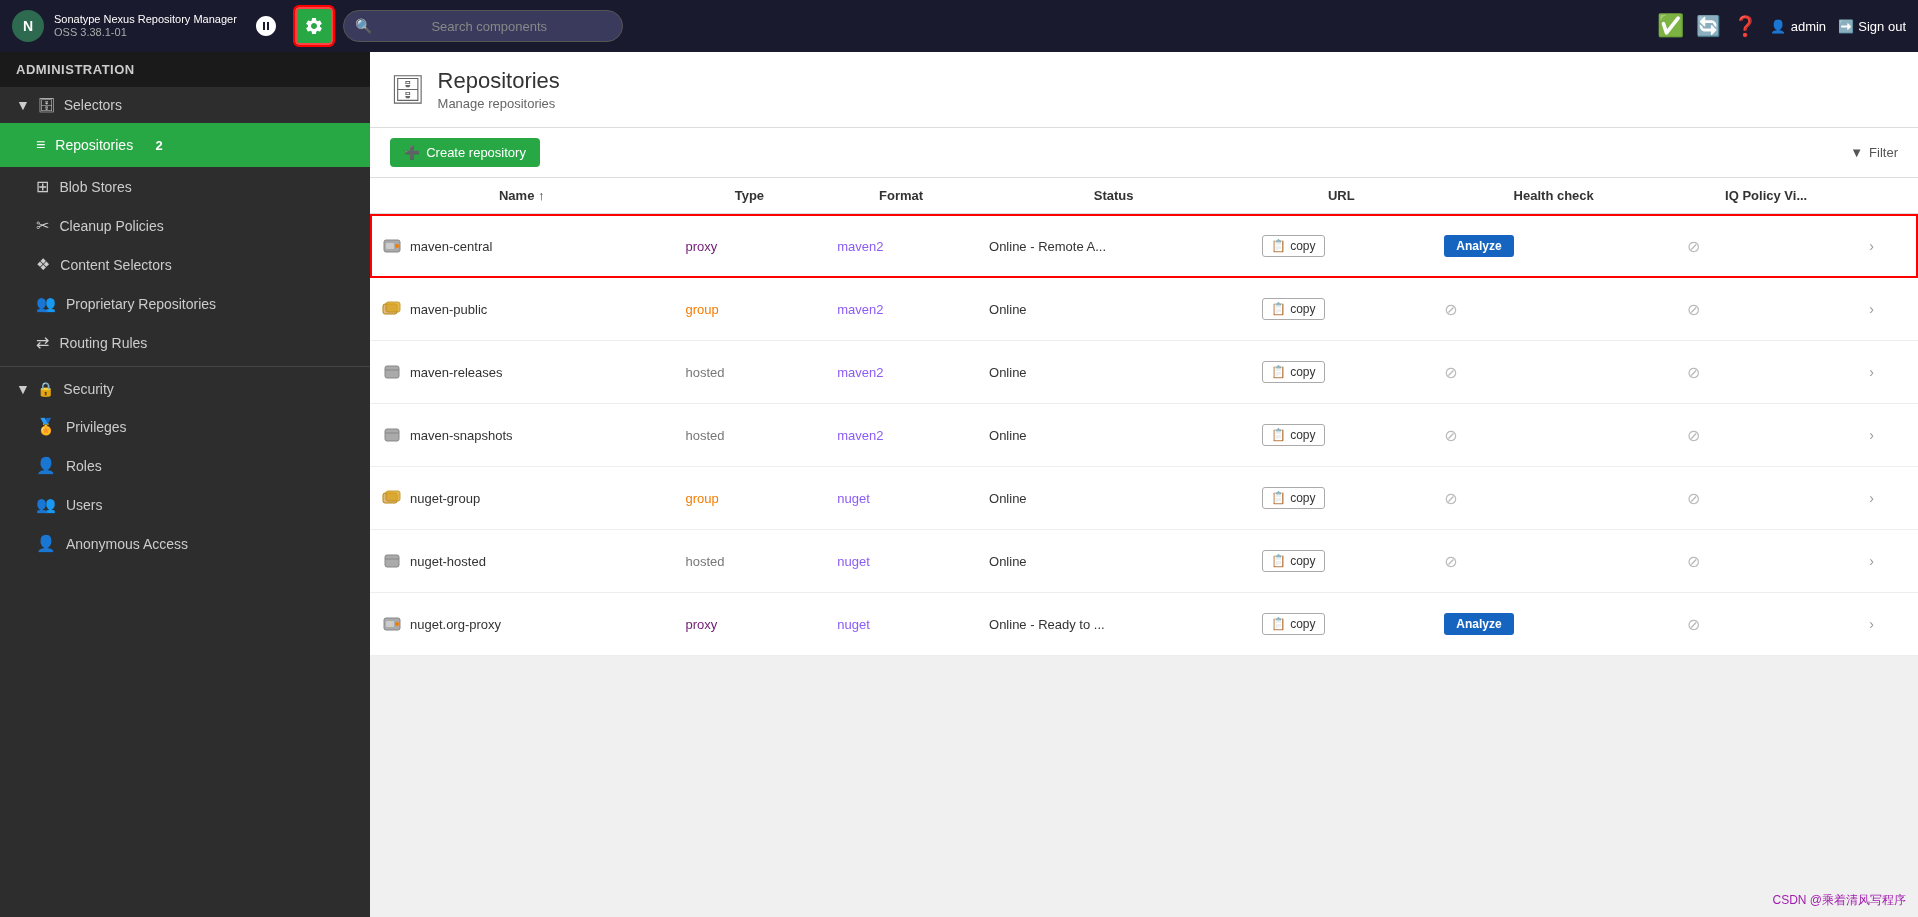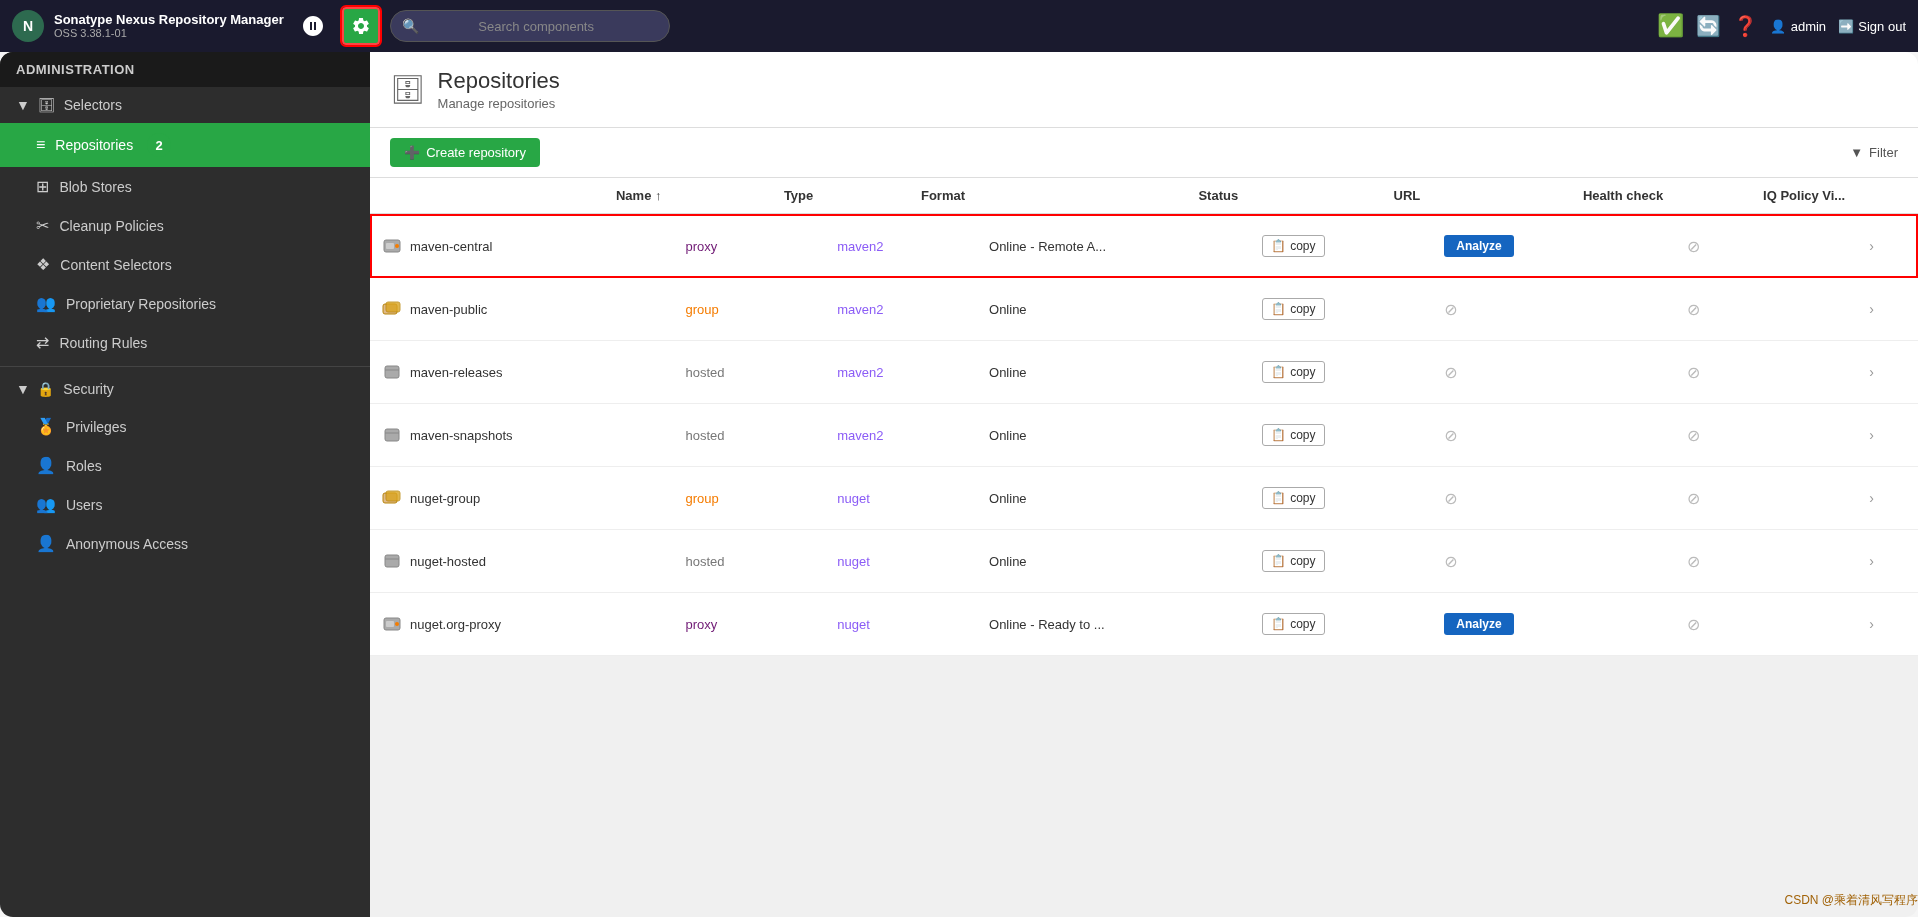--- a/index.html
+++ b/index.html
@@ -16,21 +16,21 @@
       flex-shrink: 0;
     }
     .topnav-logo {
       width: 32px; height: 32px;
       background: #2d6a4f;
       border-radius: 50%;
       display: flex; align-items: center; justify-content: center;
       color: white; font-weight: bold; font-size: 14px;
     }
     .topnav-title { color: white; line-height: 1.2; }
-    .topnav-title .app-name { font-size: 13px; font-weight: bold; }
+    .topnav-title .app-name { font-size: 11px; font-weight: normal; }
     .topnav-title .app-version { font-size: 11px; color: #aaa; }
     .topnav-browse {
       background: none; border: none; cursor: pointer;
       width: 38px; height: 38px;
       display: flex; align-items: center; justify-content: center;
       border-radius: 4px;
     }
     .topnav-browse svg { fill: white; width: 24px; height: 24px; }
     .topnav-settings {
       background: #28a745; border: 2px solid #ff4444; cursor: pointer;
@@ -55,21 +55,21 @@
     }
     .topnav-search input::placeholder { color: #888; }
     .spacer { flex: 1; }
     .topnav-actions { display: flex; align-items: center; gap: 12px; }
     .topnav-icon { color: #aaa; font-size: 18px; cursor: pointer; }
     .topnav-icon.green { color: #28a745; font-size: 22px; }
     .topnav-user { color: white; font-size: 13px; cursor: pointer; display: flex; align-items: center; gap: 4px; }
     .topnav-signout { color: white; font-size: 13px; cursor: pointer; display: flex; align-items: center; gap: 4px; }
 
     
-    .main-layout { display: flex; flex: 1; overflow: hidden; border-radius: 13px; }
+    .main-layout { display: flex; flex: 1; overflow: hidden; }
 
     
     .sidebar {
       width: 370px;
       background: #2d2d2d;
       color: #ddd;
       overflow-y: auto;
       flex-shrink: 0;
     }
     .sidebar-header {
@@ -128,21 +128,21 @@
       display: flex; align-items: center; gap: 6px;
       color: #555; font-size: 13px;
     }
 
     
     .table-container { padding: 0; background: white; margin: 0; }
     table { width: 100%; border-collapse: collapse; }
     thead tr { border-bottom: 2px solid #ddd; }
     thead th {
       padding: 10px 12px;
-      text-align: right;
+      text-align: center;
       font-weight: bold;
       color: #333;
       font-size: 13px;
       background: white;
     }
     tbody tr { border-bottom: 1px solid #eee; }
     tbody td { padding: 20px 12px; font-size: 13px; color: #333; }
     .td-name { display: flex; align-items: center; gap: 8px; }
     .td-name-text { color: #333; }
     .type-proxy { color: #701a75; }
@@ -187,23 +187,23 @@
       display: inline-flex; align-items: center; justify-content: center;
       width: 24px; height: 24px;
       background: #28a745; color: white;
       border-radius: 50%; font-size: 13px; font-weight: bold;
       margin-left: 4px;
     }
 
     .csdn-watermark {
       position: fixed;
       bottom: 8px;
-      right: 0;
+      right: 12px;
       font-size: 12px;
-      color: #a16207;
+      color: #a21caf;
     }
   </style>
 </head>
 <body>
 
 <nav class="topnav">
   <div class="topnav-logo">N</div>
   <div class="topnav-title">
     <div class="app-name">Sonatype Nexus Repository Manager</div>
     <div class="app-version">OSS 3.38.1-01</div>

